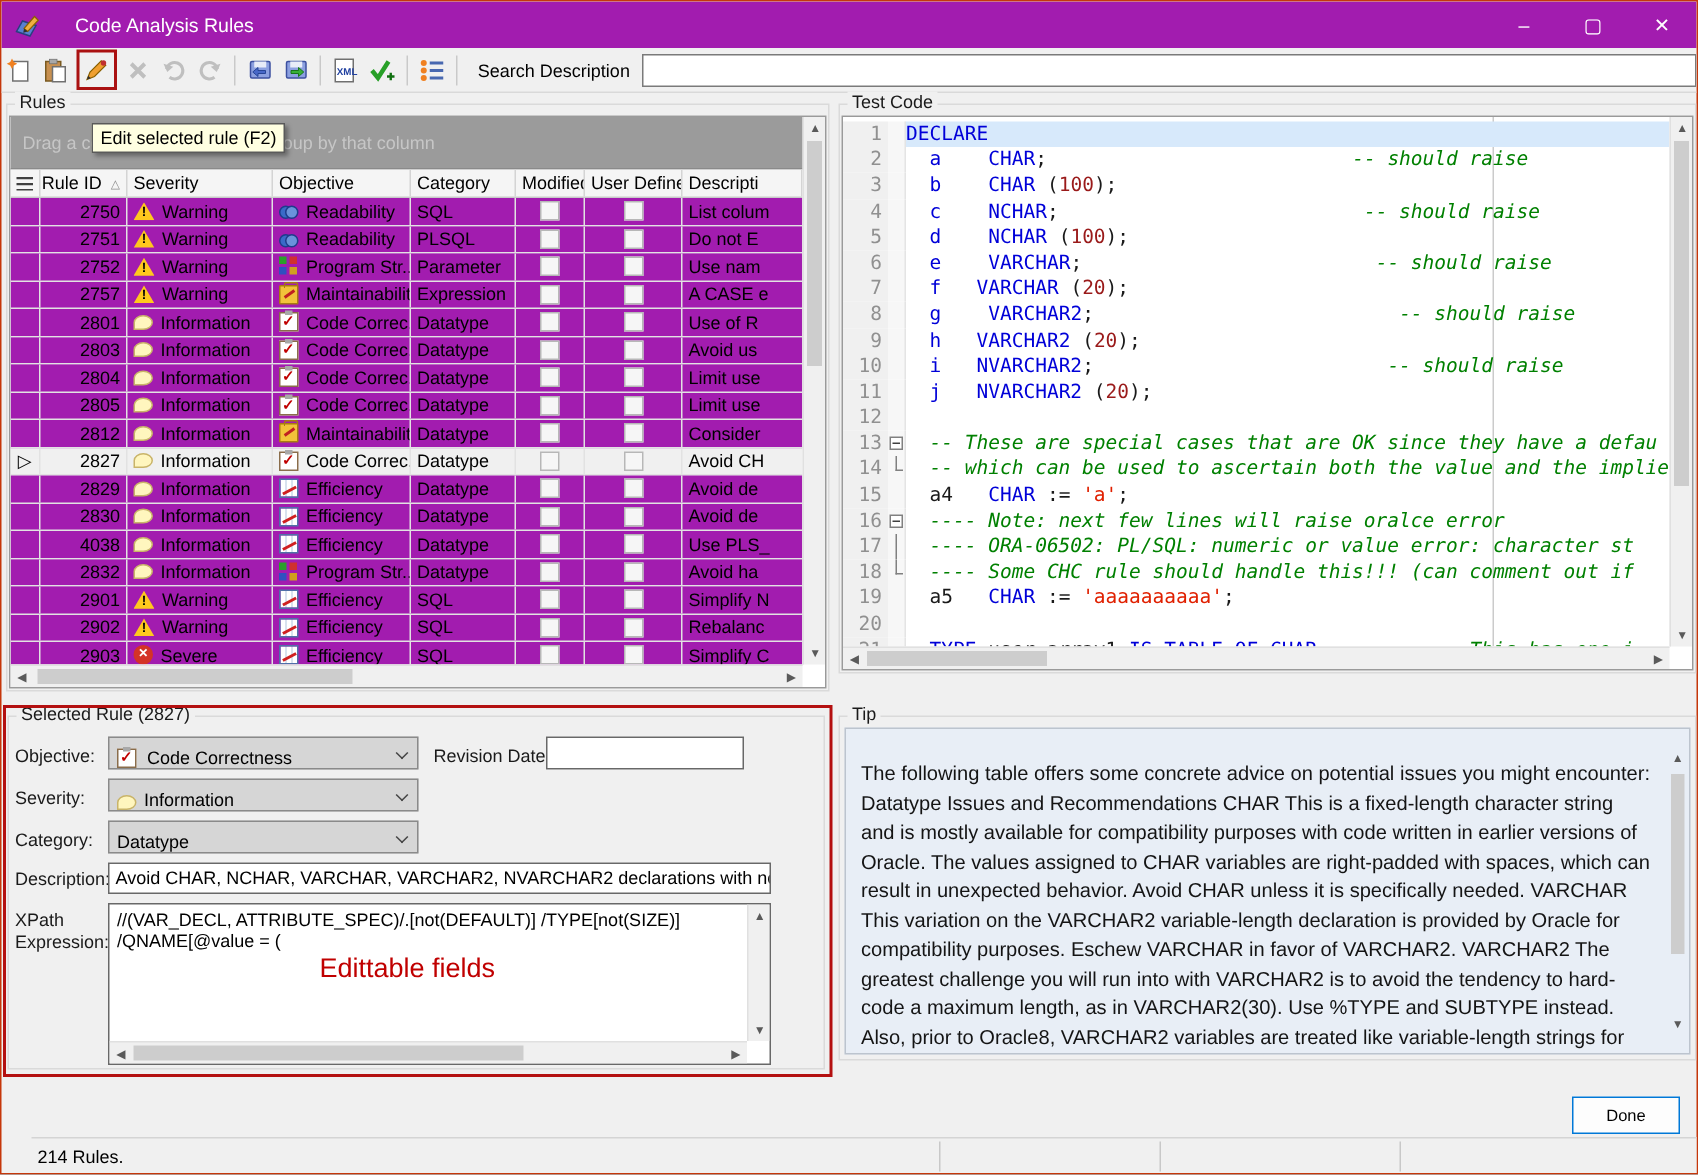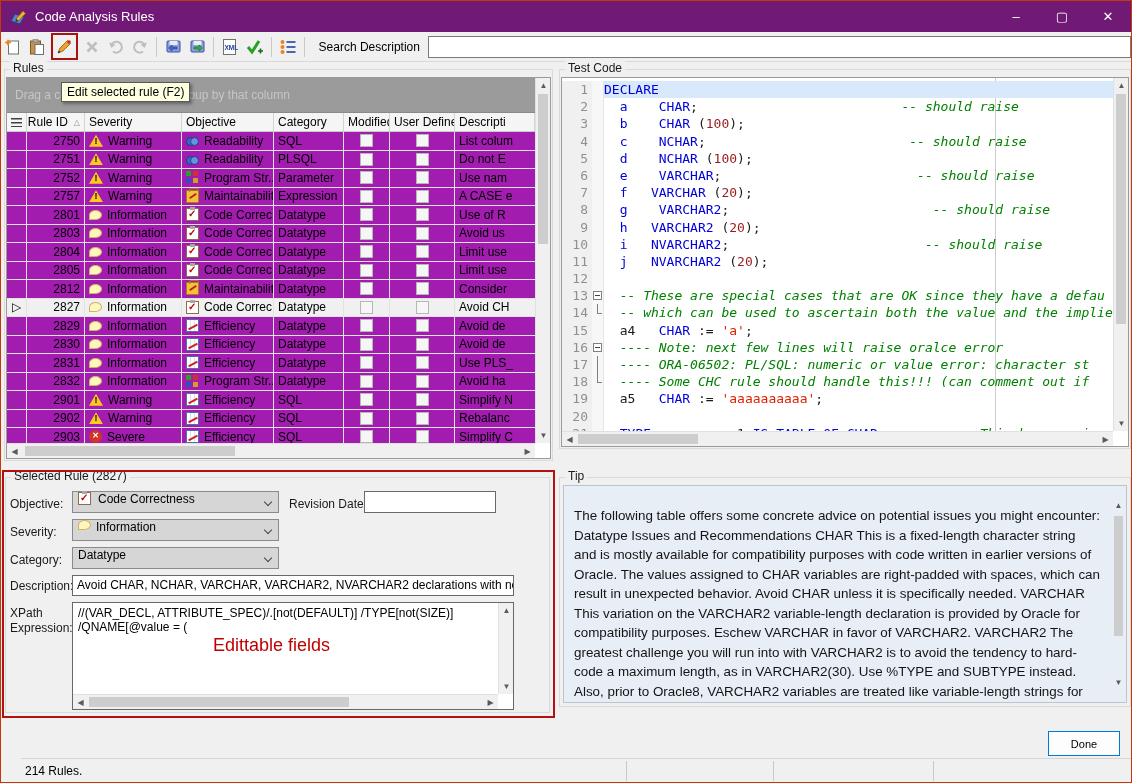--- a/index.html
+++ b/index.html
@@ -1,22 +1,22 @@
 <!DOCTYPE html>
 <html><head>
 <meta charset="utf-8">
 <style>
   html,body{margin:0;padding:0;background:#888;}
   *{box-sizing:border-box;}
   .window{position:relative;width:1132px;height:783px;background:#F0F0F0;
     font-family:"Liberation Sans",sans-serif;font-size:12px;color:#000;
     border:1px solid #C5370A;overflow:hidden;}
   
-  .titlebar{position:absolute;left:0;top:0;width:100%;height:31px;background:#701a75;
-    display:flex;align-items:center;color:#fff;font-size:13px;}
+  .titlebar{position:absolute;left:0;top:0;width:100%;height:31px;background:#a21caf;
+    display:flex;align-items:center;color:#fff;font-size:13px;gap:15px;}
   .titlebar .app-icon{width:20px;height:18px;margin:0 6px 0 8px;}
   .win-btns{margin-left:auto;display:flex;height:100%;}
   .win-btn{width:46px;height:100%;display:flex;align-items:center;justify-content:center;
     color:#fff;font-size:13px;}
   
   .toolbar{position:absolute;left:0;top:31px;width:100%;height:30px;background:#F0F0F0;
     border-bottom:1px solid #D9D9D9;display:flex;align-items:center;}
   .tb-btn{width:26px;height:26px;display:flex;align-items:center;justify-content:center;}
   .tb-sep{width:1px;height:20px;background:#C9C9C9;margin:0 4px;}
   .tb-edit-wrap{border:2px solid #AA1111;width:28px;height:27px;display:flex;align-items:center;justify-content:center;margin:0 2px;}
@@ -97,21 +97,21 @@
   .tok-n{color:#9A1A1A;}
   .tok-s{color:#E02000;}
   .tok-c{color:#008000;font-style:italic;}
   .fold-box{position:absolute;left:1px;top:4px;width:9px;height:9px;border:1px solid #808080;background:#fff;}
   .fold-box::after{content:"";position:absolute;left:1px;right:1px;top:3px;height:1px;background:#404040;}
   .fold-mid{position:absolute;left:5px;top:0;bottom:0;width:1px;background:#808080;}
   .fold-endl{position:absolute;left:5px;top:0;height:10px;width:5px;border-left:1px solid #808080;border-bottom:1px solid #808080;}
   
   .field-label{position:absolute;color:#1A1A1A;}
   .dropdown{position:absolute;height:22px;width:207px;background:#D6D6D6;border:1px solid #8A8A8A;
-    display:flex;align-items:flex-start;padding:0 22px 0 5px;}
+    display:flex;align-items:flex-end;padding:0 22px 0 5px;}
   .dd-chev{position:absolute;right:7px;top:7px;width:6px;height:6px;border-right:1.4px solid #444;border-bottom:1.4px solid #444;transform:rotate(45deg);}
   .textbox{position:absolute;background:#fff;border:1px solid #686868;font-family:"Liberation Sans",sans-serif;font-size:12px;padding:2px 4px;overflow:hidden;white-space:nowrap;}
   .red-anno{position:absolute;border:2px solid #B41010;pointer-events:none;z-index:40;}
   .edit-fields-note{position:absolute;color:#C00000;font-size:18px;}
   
   .tip-box{position:absolute;background:#E8EEF6;border:1px solid #BCC4CE;overflow:hidden;}
   .tip-text{position:absolute;left:10px;top:20px;right:26px;font-size:13.4px;line-height:19.5px;color:#141414;}
   
   .done-btn{position:absolute;left:1047px;top:730px;width:72px;height:25px;background:#FDFDFD;
     border:1px solid #0078D7;display:flex;align-items:center;justify-content:center;font-size:11px;}
@@ -412,21 +412,21 @@
             <div class="gc c5 ctr">
               <span class="chk"></span>
             </div>
             <div class="gc c6 ctr">
               <span class="chk"></span>
             </div>
             <div class="gc c7">Avoid de</div>
           </div>
           <div class="grid-row">
             <div class="gc c0"></div>
-            <div class="gc c1">2831</div>
+            <div class="gc c1">4038</div>
             <div class="gc c2"><span class="sev-ico sev-info"></span>Information</div>
             <div class="gc c3"><span class="obj-ico obj-efficiency"></span>Efficiency</div>
             <div class="gc c4">Datatype</div>
             <div class="gc c5 ctr">
               <span class="chk"></span>
             </div>
             <div class="gc c6 ctr">
               <span class="chk"></span>
             </div>
             <div class="gc c7">Use PLS_</div>

